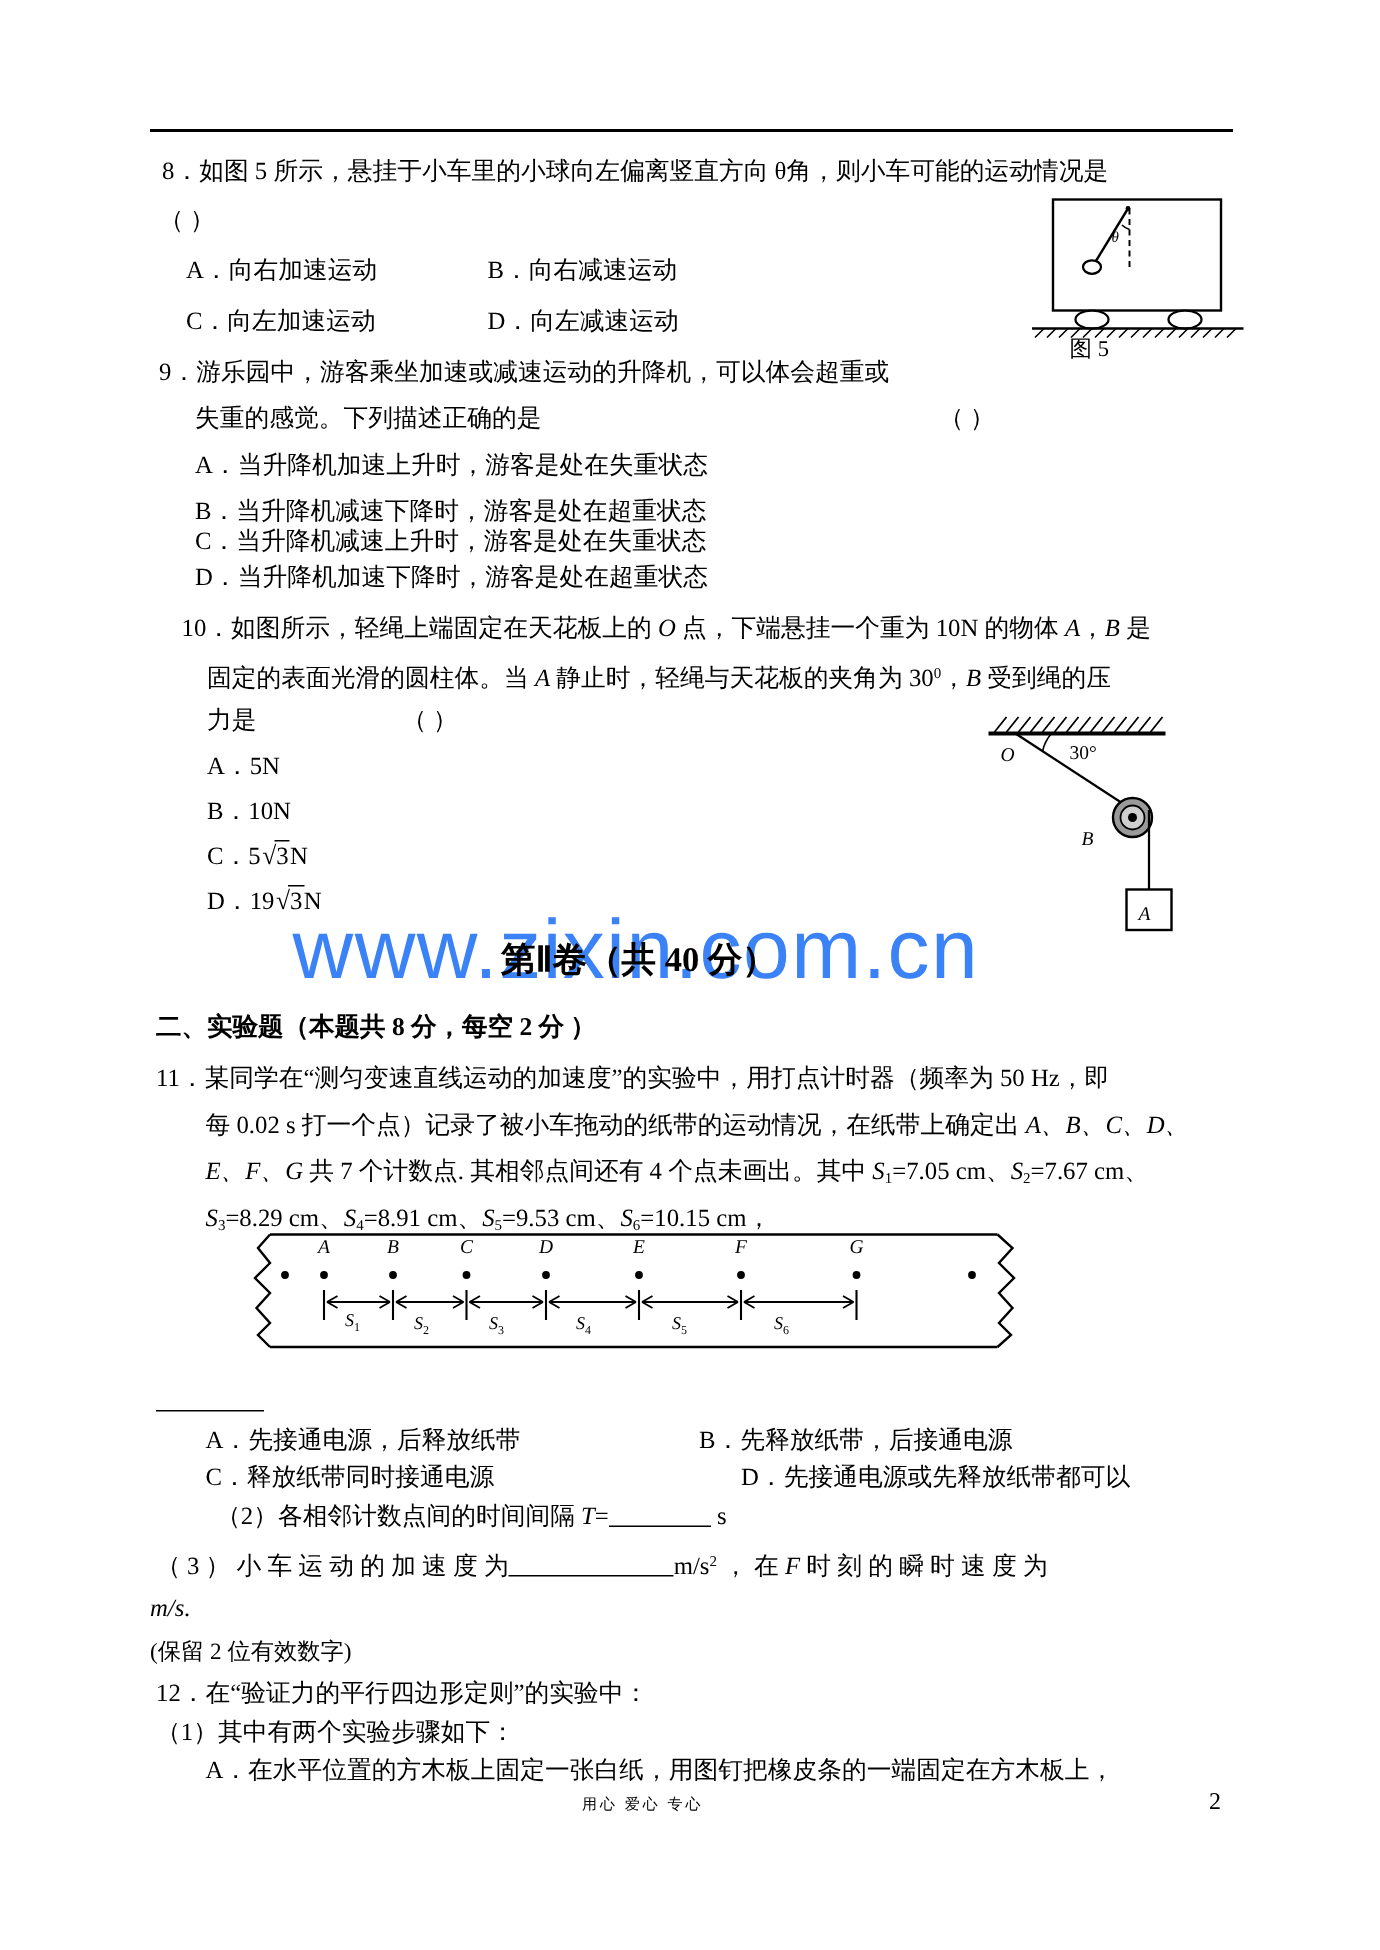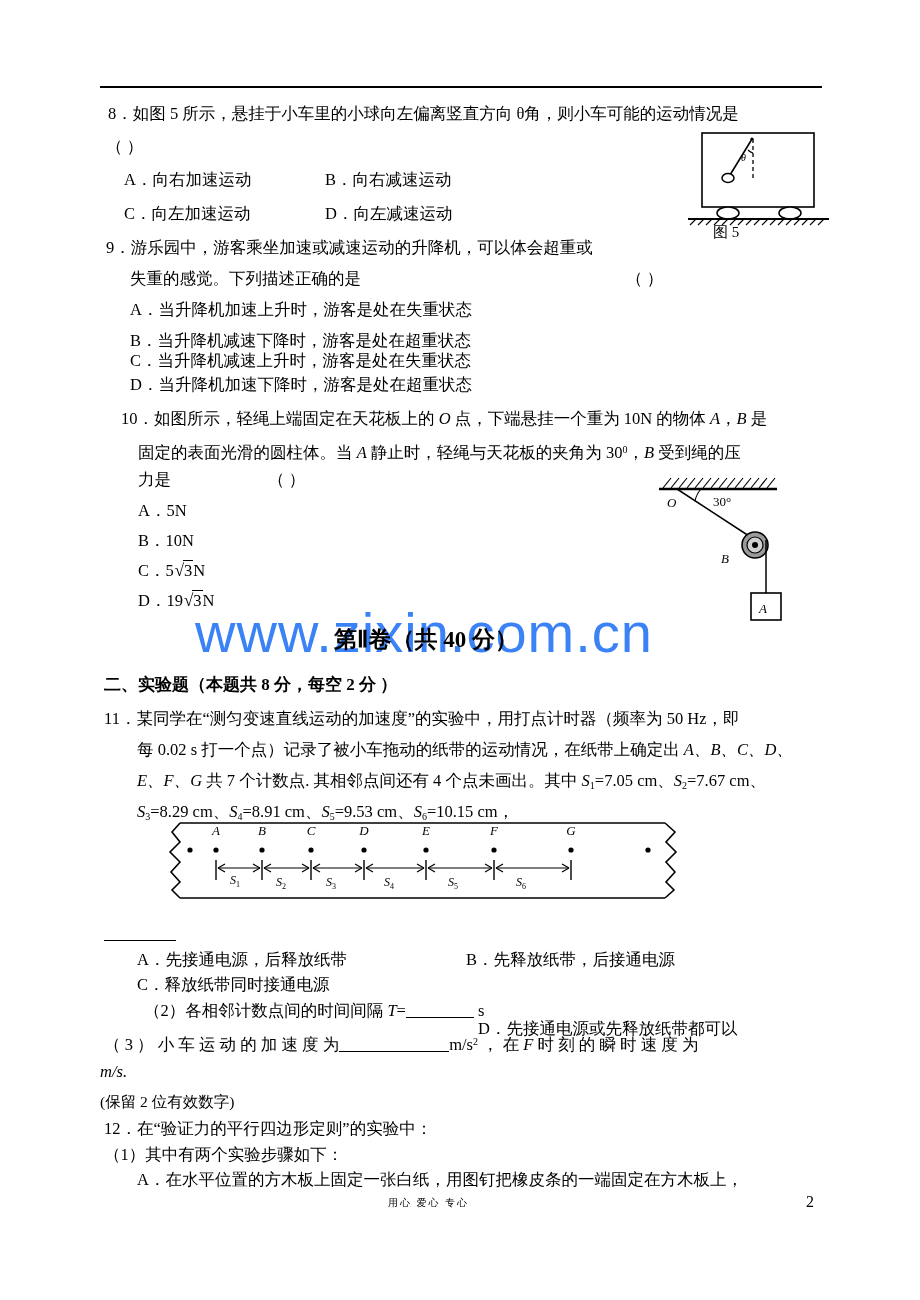--- a/index.html
+++ b/index.html
@@ -392,21 +392,21 @@
     </div>
     <div class="blk" style="left:137px; top:946px;">
       <span>A．</span><span>先接通电源，后释放纸带</span>
     </div>
     <div class="blk" style="left:466px; top:946px;">
       <span>B．</span><span>先释放纸带，后接通电源</span>
     </div>
     <div class="blk" style="left:137px; top:971px;">
       <span>C．</span><span>释放纸带同时接通电源</span>
     </div>
-    <div class="blk" style="left:478px; top:971px;margin-top:44px;">
+    <div class="blk" style="left:494px; top:971px;">
       <span>D．</span><span>先接通电源或先释放纸带都可以</span>
     </div>
 
     <div class="blk" style="left:104px; top:997px;margin-left:40px;">
       <span>（2）各相邻计数点间的时间间隔 </span><span class="it">T</span><span>=</span><span class="blank" style="width:68px;"></span><span> s</span>
     </div>
 
     <div class="blk" style="left:104px; top:1028px;">
       <span>（ 3 ） 小 车 运 动 的 加 速 度 为</span><span class="blank" style="width:110px;"></span><span>m/s</span><sup>2</sup><span> ， 在 </span><span class="it">F</span><span> 时 刻 的 瞬 时 速 度 为</span>
     </div>

